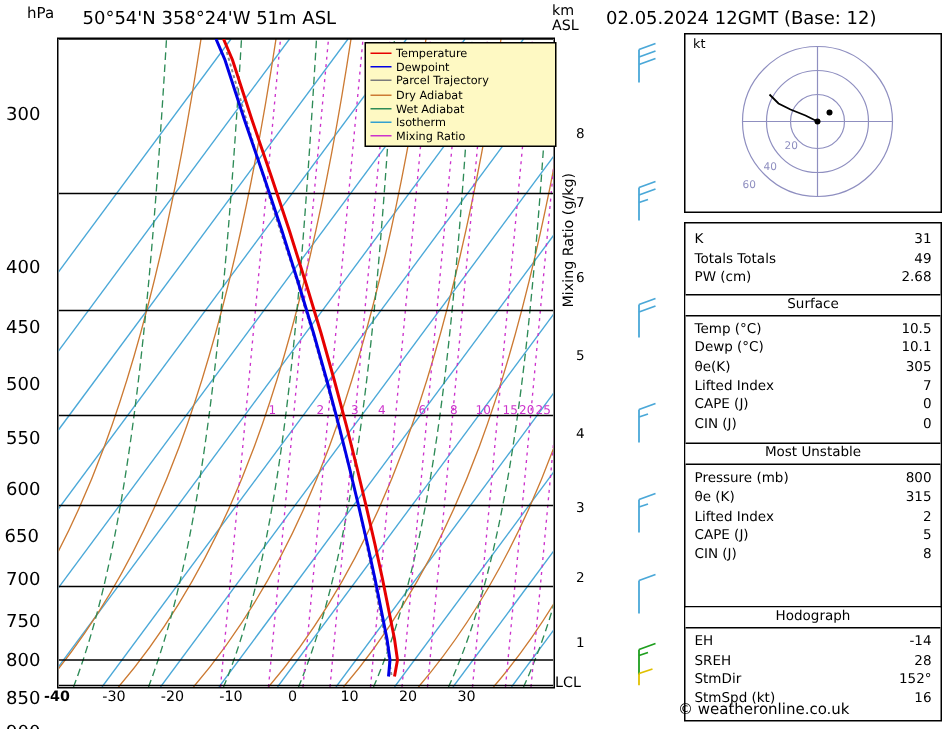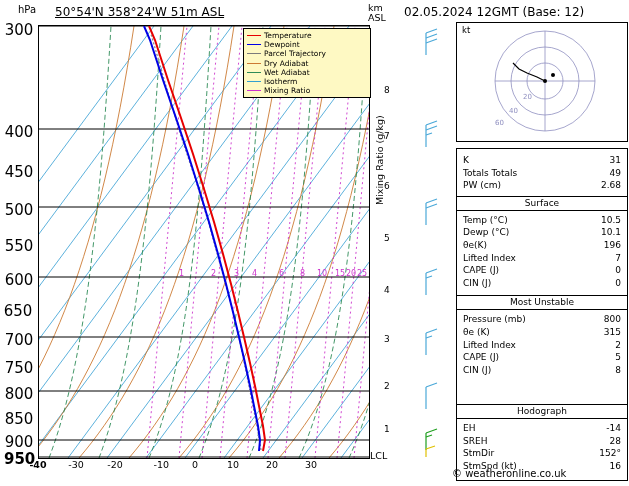--- a/index.html
+++ b/index.html
@@ -4,25 +4,25 @@
 <style>
   html,body{margin:0;padding:0;}
   body{width:629px;height:486px;background:#ffffff;font-family:"DejaVu Sans",sans-serif;overflow:hidden;}
   #root{position:relative;width:629px;height:486px;}
   .abs{position:absolute;}
   .small{font-size:9px;}
   .tiny{font-size:8px;}
   
   #skewt-panel{left:0;top:0;width:400px;height:486px;}
   #hpa-label{left:18px;top:4px;font-size:10px;}
-  #coord-label{left:55px;top:5px;font-size:12px;text-decoration:underline;}
+  #coord-label{left:55px;top:5px;font-size:12px;}
   #km-label{left:368px;top:3px;font-size:9.5px;line-height:10px;text-align:left;}
   #plot{left:38px;top:25px;width:330px;height:432px;border:1px solid #000;background:#fff;overflow:hidden;}
   #plot svg{display:block;}
-  .ylab{font-size:15px;text-align:center;width:30px;}
+  .ylab{font-size:12px;text-align:left;width:30px;margin-top:48px;}
   .xlab{font-size:9.5px;text-align:center;width:30px;}
   #xaxis-title{left:110px;top:470px;font-size:10.5px;}
   #mix-title{left:374px;top:205px;font-size:9.5px;transform:rotate(-90deg);transform-origin:0 0;white-space:nowrap;}
   #lcl-label{left:370px;top:450px;font-size:9.5px;}
   
   #legend{left:243px;top:28px;width:120px;background:#fef9c3;border:1px solid #000;padding:2px 3px;font-size:7.5px;line-height:9.2px;}
   .lg-row{display:flex;align-items:center;height:9.2px;}
   .lg-swatch{width:14px;height:0;border-top:1.4px solid #000;margin-right:3px;flex:none;}
   #date-head{left:404px;top:5px;font-size:12px;}
   #hodo-box{left:456px;top:22px;width:170px;height:118px;border:1px solid #000;background:#fff;}
@@ -69,21 +69,21 @@
     <div class="abs small" style="left:384px;top:233px;">5</div>
     <div class="abs small" style="left:384px;top:285px;">4</div>
     <div class="abs small" style="left:384px;top:334px;">3</div>
     <div class="abs small" style="left:384px;top:381px;">2</div>
     <div class="abs small" style="left:384px;top:424px;">1</div>
     <div class="abs" id="lcl-label">LCL</div>
 
     <div class="abs xlab" style="left:23px;top:459px;font-weight:bold;">-40</div>
     <div class="abs xlab" style="left:61px;top:459px;">-30</div>
     <div class="abs xlab" style="left:100px;top:459px;">-20</div>
-    <div class="abs xlab" style="left:139px;top:459px;text-align:right;">-10</div>
+    <div class="abs xlab" style="left:139px;top:459px;">-10</div>
     <div class="abs xlab" style="left:180px;top:459px;">0</div>
     <div class="abs xlab" style="left:218px;top:459px;">10</div>
     <div class="abs xlab" style="left:257px;top:459px;">20</div>
     <div class="abs xlab" style="left:296px;top:459px;">30</div>
 
     <div class="abs" id="mix-title">Mixing Ratio (g/kg)</div>
 
     <div class="abs" id="plot">
       <svg width="330" height="432" viewBox="0 0 330 432">
         <defs>
@@ -298,21 +298,21 @@
     <div class="irow">
       <span>Temp (°C)</span>
       <span>10.5</span>
     </div>
     <div class="irow">
       <span>Dewp (°C)</span>
       <span>10.1</span>
     </div>
     <div class="irow">
       <span>θe(K)</span>
-      <span>196</span>
+      <span>305</span>
     </div>
     <div class="irow">
       <span>Lifted Index</span>
       <span>7</span>
     </div>
     <div class="irow">
       <span>CAPE (J)</span>
       <span>0</span>
     </div>
     <div class="irow">

